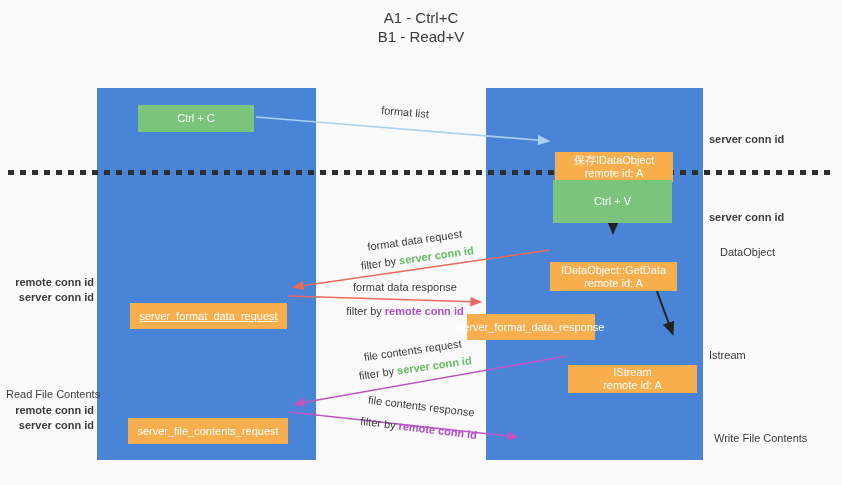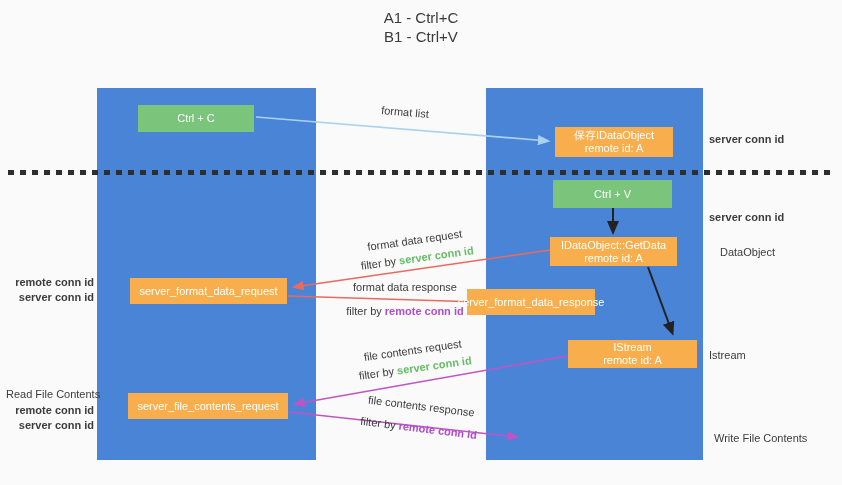--- a/index.html
+++ b/index.html
@@ -9,36 +9,36 @@
   .title{width:100%;top:8px;text-align:center;font-size:15px;color:#3a3a3a;line-height:19px;}
   .lane-header{top:55px;width:140px;text-align:center;font-size:12px;color:#3c3c3c;line-height:14px;}
   .lane{top:88px;height:372px;background:#4a84d7;}
   .lane-left{left:97px;width:219px;}
   .lane-right{left:486px;width:217px;}
   .dotted-line{top:170px;left:8px;width:826px;height:5px;
     background:repeating-linear-gradient(90deg,#2e2e2e 0 6px,transparent 6px 12px);}
   .node{display:flex;flex-direction:column;align-items:center;justify-content:center;
     color:#ffffff;font-size:11px;line-height:13px;text-align:center;}
   .node-green{background:#7ac47c;}
-  .node-orange{background:#f8ae4d;}
+  .node-orange{background:#f8ae4d;margin-top:25px;}
   .edge-label{font-size:11px;color:#3c3c3c;text-align:center;line-height:13px;}
   .conn-green{color:#67bd67;font-weight:bold;}
   .conn-purple{color:#ad4fc9;font-weight:bold;}
   .side-label{font-size:11px;color:#3c3c3c;white-space:nowrap;}
   .side-left{left:6px;width:88px;text-align:right;}
   svg.arrows{position:absolute;left:0;top:0;pointer-events:none;}
 </style>
 </head>
 <body>
 
 <div id="stage">
 
   <div class="abs title">
     <div>A1 - Ctrl+C</div>
-    <div>B1 - Ctrl+V</div>
+    <div>B1 - Read+V</div>
   </div>
 
 
   <div class="abs lane lane-left"></div>
   <div class="abs lane lane-right"></div>
 
   <div class="abs dotted-line"></div>
 
   <svg class="arrows" width="842" height="485" viewBox="0 0 842 485">
     <defs>
@@ -66,30 +66,30 @@
 
   <div class="abs node node-green" style="left:138px;top:105px;width:116px;height:27px;">
     <div>Ctrl + C</div>
   </div>
 
   <div class="abs node node-orange" style="left:555px;top:127px;width:118px;height:30px;">
     <div>保存IDataObject</div>
     <div>remote id: A</div>
   </div>
 
-  <div class="abs node node-green" style="left:553px;top:180px;width:119px;height:28px;">
+  <div class="abs node node-green" style="left:553px;top:180px;width:119px;height:43px;">
     <div>Ctrl + V</div>
   </div>
 
   <div class="abs node node-orange" style="left:550px;top:237px;width:127px;height:29px;">
     <div>IDataObject::GetData</div>
     <div>remote id: A</div>
   </div>
 
-  <div class="abs node node-orange" style="left:130px;top:278px;width:157px;height:26px;">
+  <div class="abs node node-orange" style="left:130px;top:278px;width:157px;height:26px;text-decoration:underline;">
     <div>server_format_data_request</div>
   </div>
 
   <div class="abs node node-orange" style="left:467px;top:289px;width:128px;height:26px;">
     <div>server_format_data_response</div>
   </div>
 
   <div class="abs node node-orange" style="left:568px;top:340px;width:129px;height:28px;">
     <div>IStream</div>
     <div>remote id: A</div>

